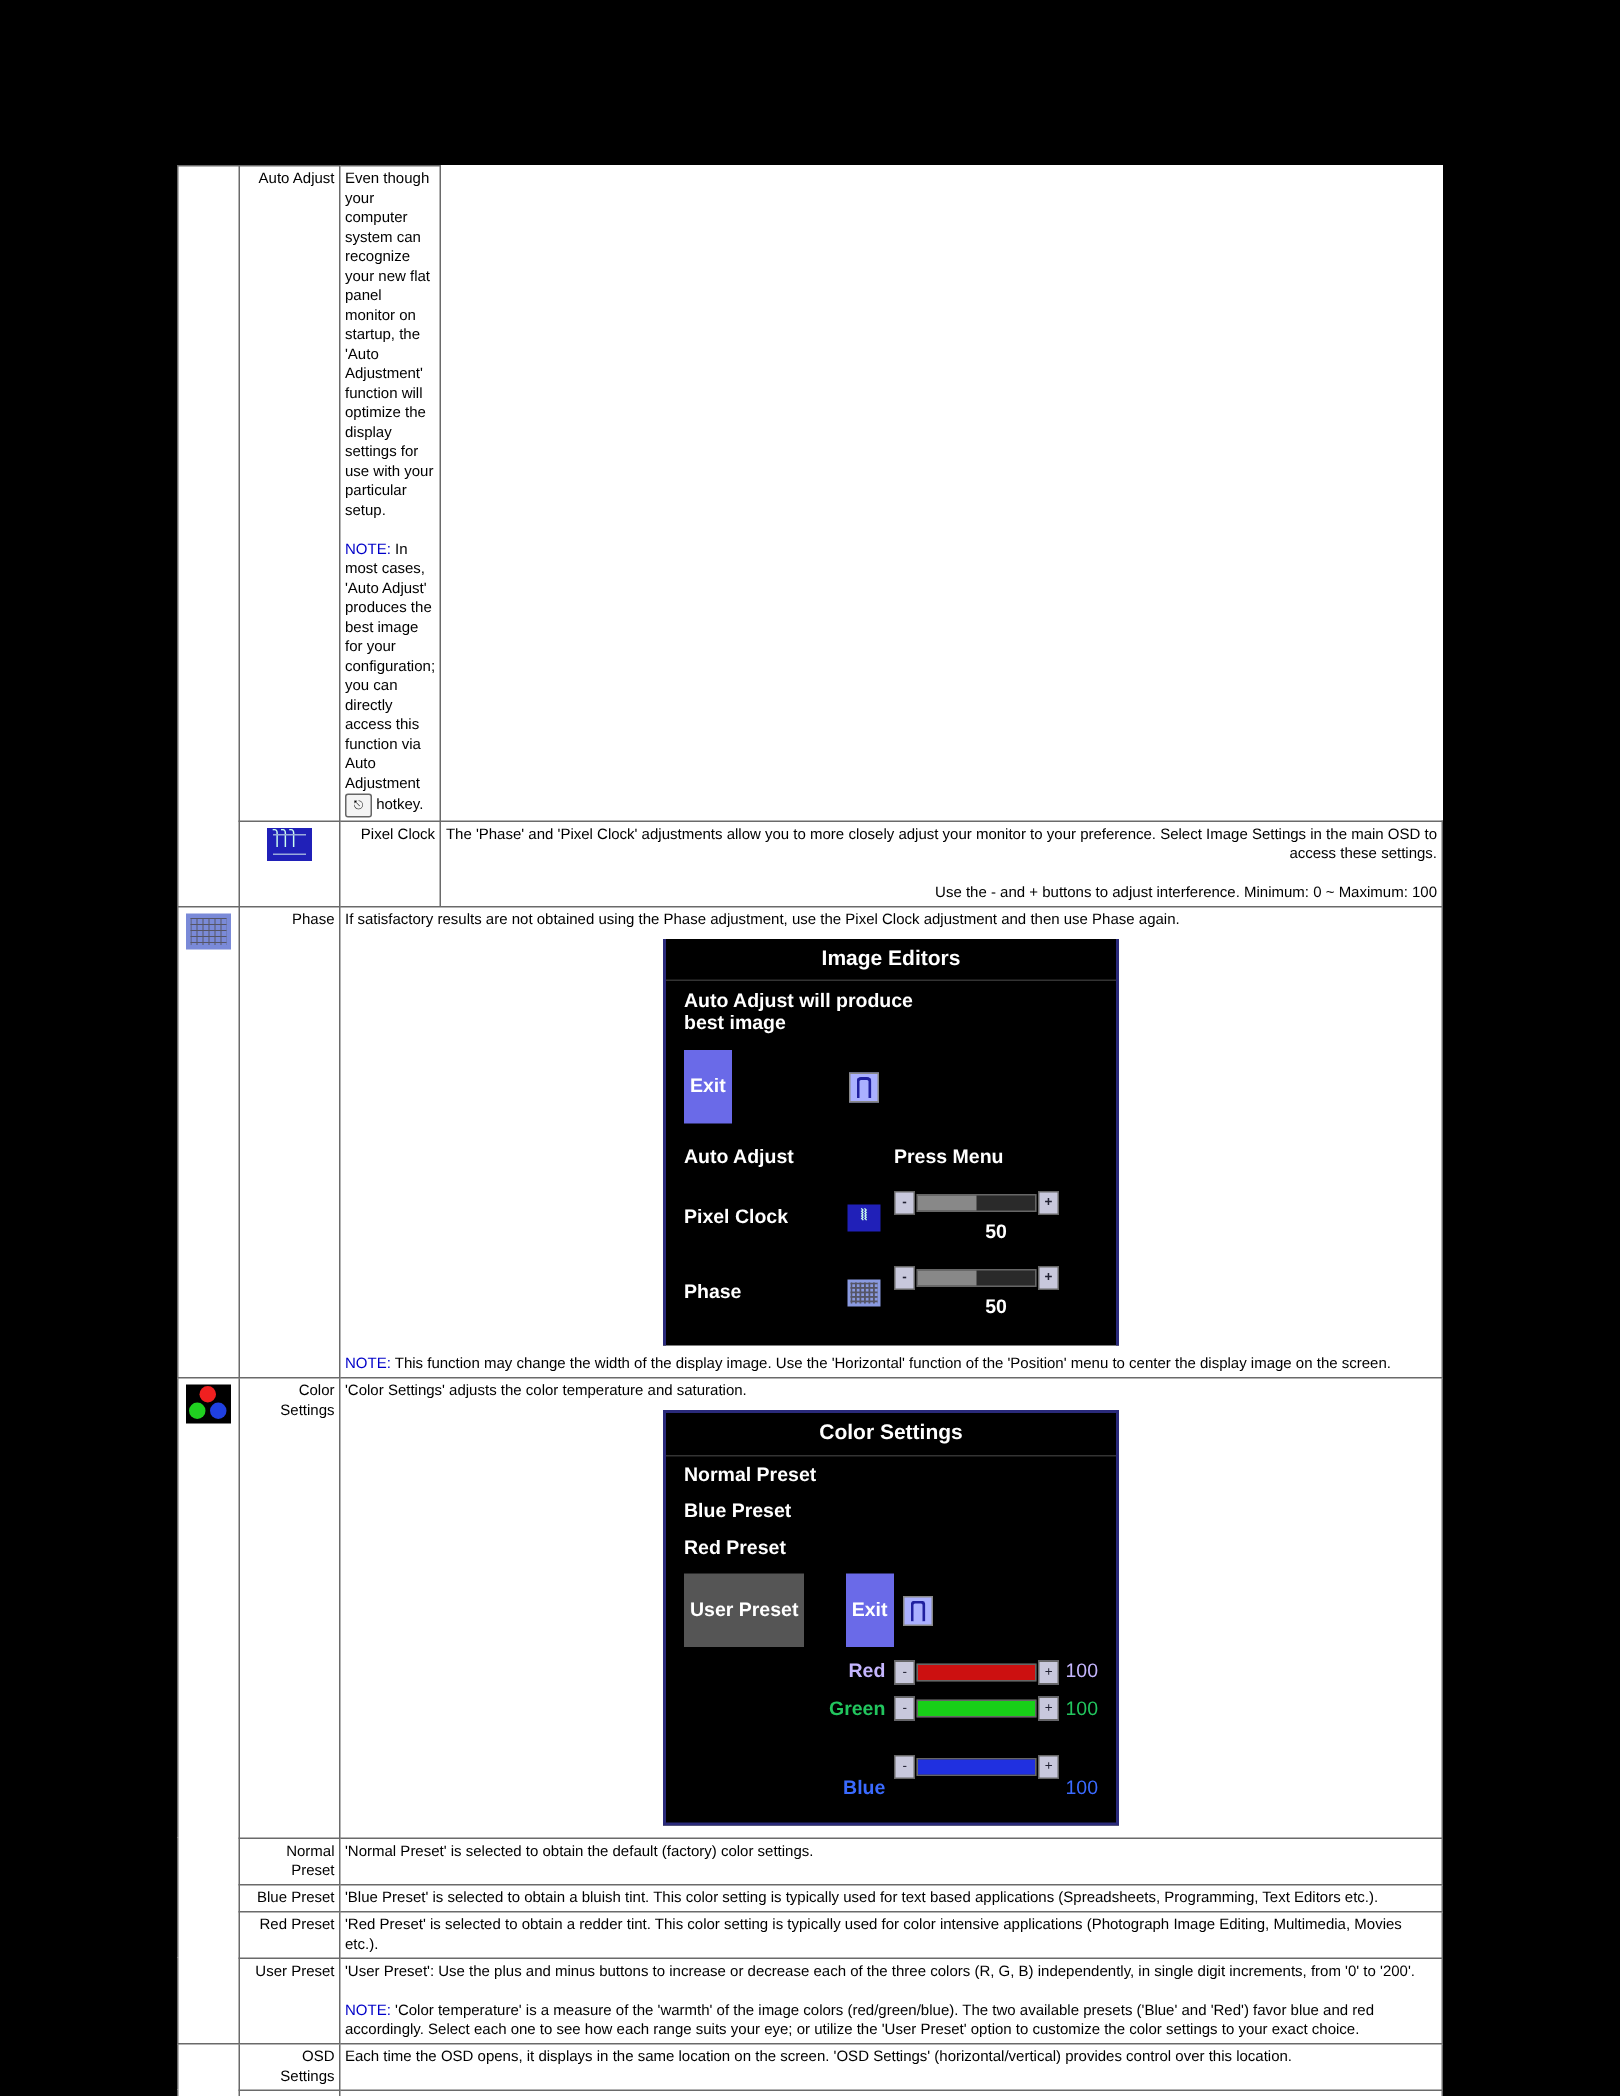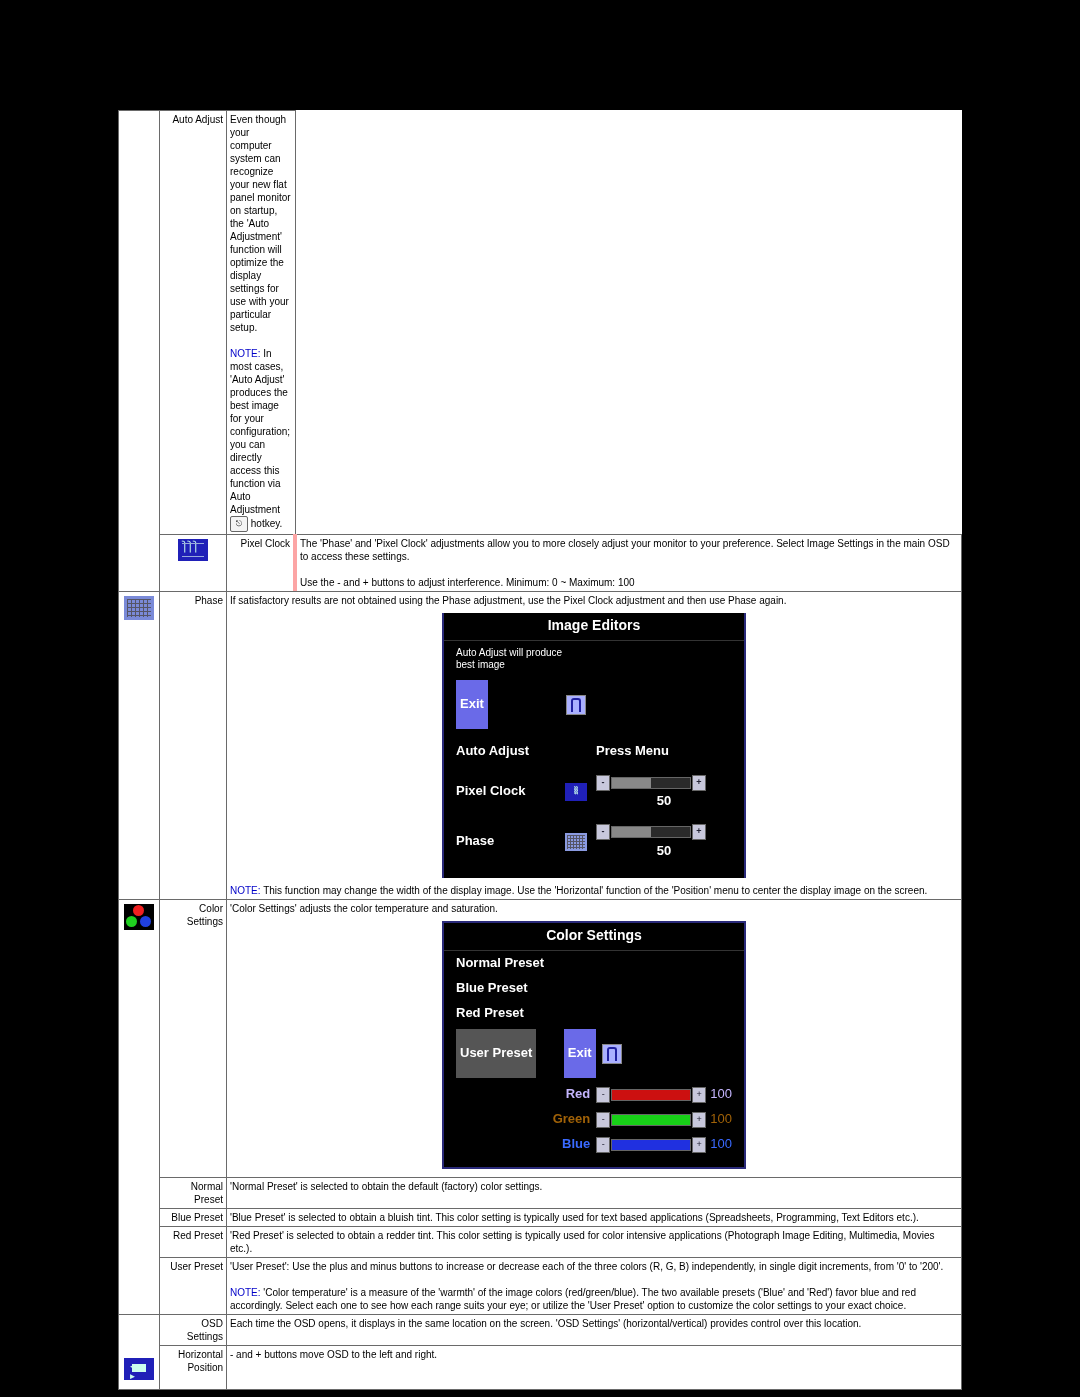--- a/index.html
+++ b/index.html
@@ -62,22 +62,22 @@
   }
   .osd-title {
     text-align: center;
     font-weight: bold;
     font-size: 14px;
     padding: 3px 0 6px 0;
     border-bottom: 1px solid #333;
   }
   .osd-sub {
     padding: 6px 12px 0 12px;
-    font-size: 10px;
-    font-weight: normal;
+    font-size: 13px;
+    font-weight: bold;
     line-height: 1.15;
   }
   .osd-row {
     display: flex;
     align-items: center;
     padding: 10px 12px 4px 12px;
     font-size: 13px;
     font-weight: bold;
   }
   .osd-row .lab {
@@ -162,22 +162,22 @@
   .row2 {
     display: flex;
     align-items: center;
     padding: 4px 12px;
   }
   .row2 .c1 { width: 90px; text-align: left; font-size: 13px; font-weight: bold; }
   .row2 .c2 { width: 60px; text-align: right; padding-right: 6px; font-size: 13px; font-weight: bold; }
   .row2 .c3 { width: 100px; }
   .row2 .c4 { width: 40px; text-align: right; font-size: 13px; font-weight: normal; }
   .red-t { color: #c4b5fd; }
-  .green-t { color: #a16207; }
-  .blue-t { color: #3a6aff; }
+  .green-t { color: #22c55e; }
+  .blue-t { color: #3a6aff; margin-top: 28px; }
   .fill-red { background: #cc1010 !important; }
   .fill-green { background: #18d018 !important; }
   .fill-blue { background: #2030e0 !important; }
 
   
   .ico {
     width: 30px;
     height: 22px;
     background: #2020b8;
     margin: 2px auto;
@@ -299,21 +299,21 @@
     <span class="hotkey">⎋</span>
     <span> hotkey.</span>
   </td>
 </tr>
 
 <tr>
   <td class="iconcell" style="border-left:none;">
     <span class="ico ico-wave"></span>
   </td>
   <td class="labelcell" style="border-left:none;">Pixel Clock</td>
-  <td style="border-left:4px solid #fca5a5;">
+  <td style="border-left:1px solid #fca5a5;text-align:right;">
     <span>The 'Phase' and 'Pixel Clock' adjustments allow you to more closely adjust your monitor to your preference. Select Image Settings in the main OSD to access these settings.</span>
     <br><br>
     <span>Use the - and + buttons to adjust interference. Minimum: 0 ~ Maximum: 100</span>
   </td>
 </tr>
 
 </tbody>
     </table>
 
 <table class="main" style="margin-top:-1px;">

